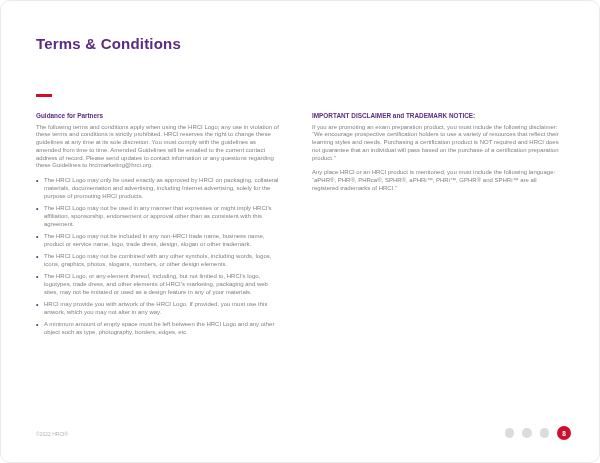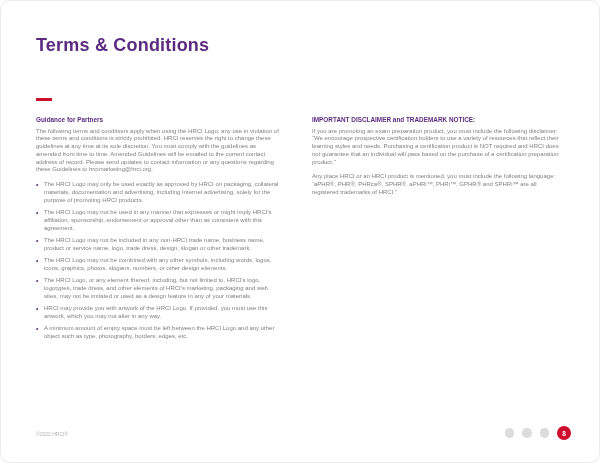--- a/index.html
+++ b/index.html
@@ -14,21 +14,21 @@
     width: 600px;
     height: 463px;
     background: #ffffff;
     border: 1px solid #eaeaea;
     border-radius: 10px;
     padding: 34px 35px 0 35px;
     overflow: hidden;
   }
   .page-title {
     color: #5b2b80;
-    font-size: 18px;
+    font-size: 15px;
     font-weight: bold;
     letter-spacing: 0.2px;
   }
   .accent-line {
     width: 16px;
     height: 2.5px;
     background: #ce0e2d;
     margin-top: 42px;
   }
   .columns {

